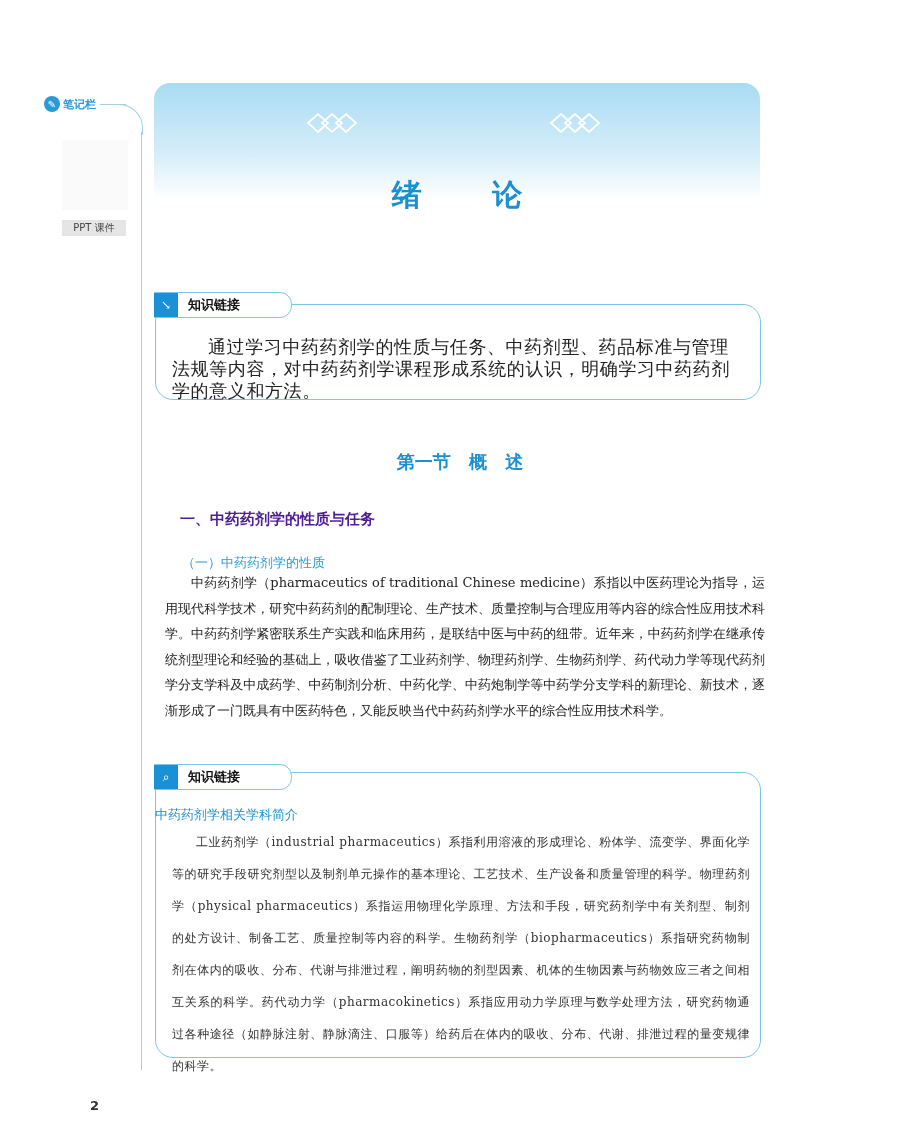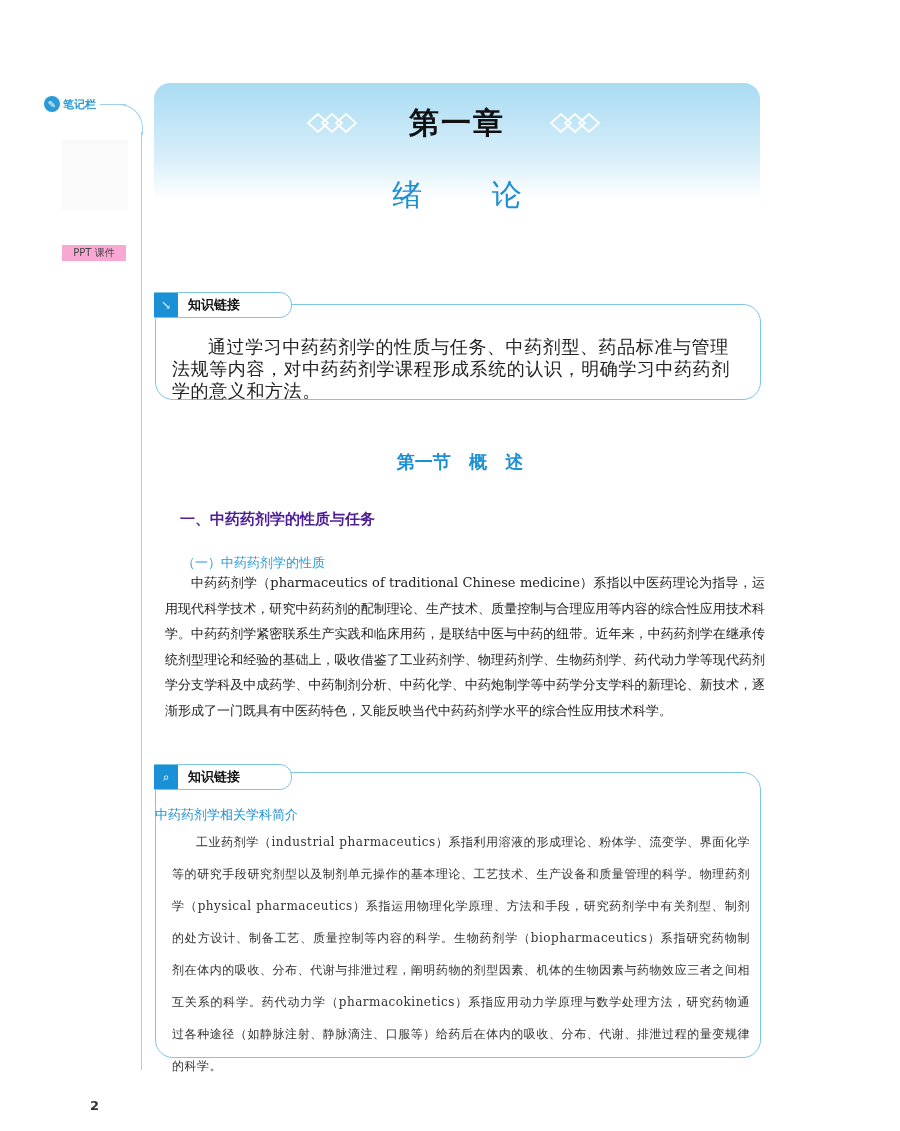--- a/index.html
+++ b/index.html
@@ -11,31 +11,31 @@
   .note-head { left:44px; top:96px; display:flex; align-items:center; }
   .note-icon { width:16px; height:16px; border-radius:50%; background:#2a9ad8; color:#fff;
                font-size:10px; display:flex; align-items:center; justify-content:center;
                font-family:"DejaVu Sans",sans-serif; }
   .note-label { color:#2a9ad8; font-family:Liberation Serif, serif; font-size:11px; font-weight:bold; margin-left:3px; }
   .note-line-h { left:100px; top:104px; width:26px; height:0; border-top:1.5px solid #9fd2e8; }
   .note-curve { left:114px; top:104px; width:28px; height:30px; border-top:1.5px solid #9fd2e8;
                 border-right:1.5px solid #9fd2e8; border-top-right-radius:24px; }
   .note-line-v { left:141px; top:132px; width:0; height:938px; border-left:1.5px solid #9fd2e8; }
   .qr { left:62px; top:140px; width:66px; height:70px; background:#fafafa; }
-  .ppt-tag { left:62px; top:220px; width:64px; height:16px; background:#f9a8d4; color:#444;
-             font-family:"DejaVu Sans",sans-serif; font-size:10px; text-align:center; line-height:16px;margin-top:25px; }
+  .ppt-tag { left:62px; top:220px; width:64px; height:16px; background:#e5e5e5; color:#444;
+             font-family:"DejaVu Sans",sans-serif; font-size:10px; text-align:center; line-height:16px; }
 
   
   .banner { left:154px; top:83px; width:606px; height:150px; border-radius:16px;
             background:linear-gradient(#a9dbf3 0%, #d6eef9 48%, #ffffff 78%); }
   .chapter-title { left:0; top:20px; width:606px; text-align:center; font-size:30px; font-weight:bold; color:#111; letter-spacing:2px; }
   .diamonds { top:30px; width:52px; height:20px; }
   .diamonds.l { left:152px; }
   .diamonds.r { left:395px; }
-  .chapter-sub { left:0; top:92px; width:606px; text-align:center; font-size:30px; font-weight:normal; color:#1c8fd2; word-spacing:60px; }
+  .chapter-sub { left:0; top:92px; width:606px; text-align:center; font-size:30px; font-weight:bold; color:#1c8fd2; word-spacing:60px; }
 
   
   .box { border:1.5px solid #7cc6e6; border-radius:18px; }
   .tab { height:24px; border:1.5px solid #7cc6e6; border-radius:0 12px 12px 0; background:#fff;
          display:flex; align-items:center; }
   .tab-icon { width:24px; height:24px; background:#1a90d6; display:flex; align-items:center; justify-content:center; color:#fff; font-size:12px; margin-left:-1px; }
   .tab-label { font-family:"DejaVu Sans",sans-serif; font-size:13px; font-weight:bold; color:#111; margin-left:10px; }
 
   .goal-box { left:155px; top:304px; width:604px; height:94px; }
   .goal-tab { left:154px; top:292px; width:136px; }
@@ -68,21 +68,20 @@
 <div class="abs ppt-tag">PPT 课件</div>
 
 <div class="abs banner">
   <svg class="abs diamonds l" viewBox="0 0 52 20">
     <g fill="none" stroke="#ffffff" stroke-width="1.8">
       <path d="M2 10 L12 1 L22 10 L12 19 Z"></path>
         <path d="M16 10 L26 1 L36 10 L26 19 Z"></path>
         <path d="M30 10 L40 1 L50 10 L40 19 Z"></path>
     </g>
   </svg>
-  <div class="abs chapter-title">第一章</div>
   <svg class="abs diamonds r" viewBox="0 0 52 20">
     <g fill="none" stroke="#ffffff" stroke-width="1.8">
       <path d="M2 10 L12 1 L22 10 L12 19 Z"></path>
         <path d="M16 10 L26 1 L36 10 L26 19 Z"></path>
         <path d="M30 10 L40 1 L50 10 L40 19 Z"></path>
     </g>
   </svg>
   <div class="abs chapter-sub">绪 论</div>
 </div>
 

